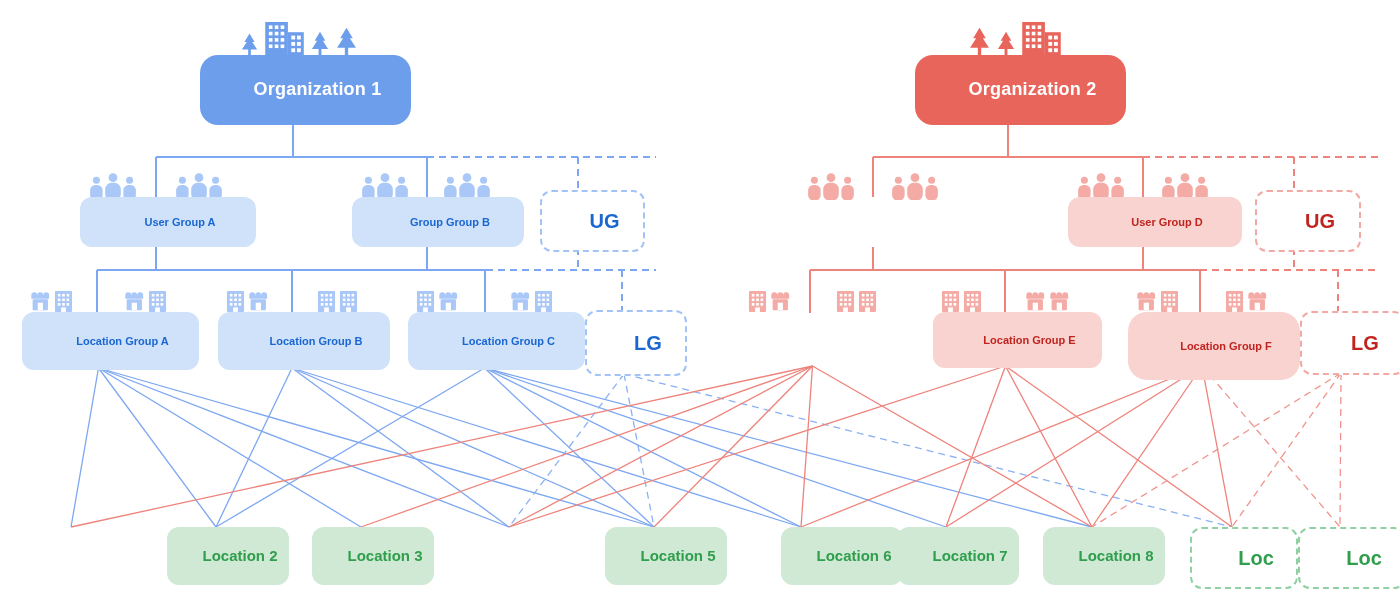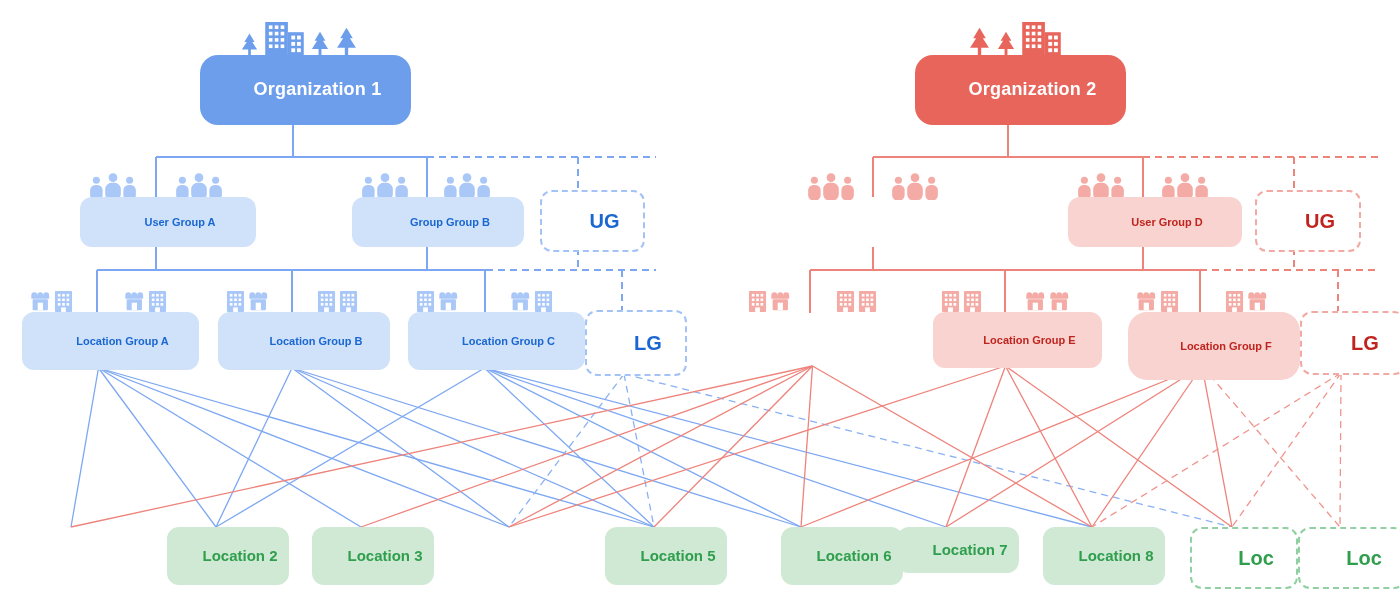--- a/index.html
+++ b/index.html
@@ -360,18 +360,18 @@
   <div class="box grp blue" style="left:408px;top:312px;width:153px;height:58px;">Location Group C</div>
   <div class="box ghost blue" style="left:585px;top:310px;width:74px;height:62px;">LG</div>
   <div class="box grp red" style="left:933px;top:312px;width:145px;height:56px;">Location Group E</div>
   <div class="box grp red" style="left:1128px;top:312px;width:148px;height:68px;border-radius:19px;">Location Group F</div>
   <div class="box ghost red" style="left:1300px;top:311px;width:78px;height:60px;">LG</div>
 
   <div class="box loc" style="left:167px;top:527px;width:98px;height:58px;">Location 2</div>
   <div class="box loc" style="left:312px;top:527px;width:98px;height:58px;">Location 3</div>
   <div class="box loc" style="left:605px;top:527px;width:98px;height:58px;">Location 5</div>
   <div class="box loc" style="left:752px;top:527px;width:98px;height:58px;margin-left:29px;">Location 6</div>
-  <div class="box loc" style="left:897px;top:527px;width:98px;height:46px;">Location 7</div>
+  <div class="box loc" style="left:897px;top:527px;width:98px;height:58px;">Location 7</div>
   <div class="box loc" style="left:1043px;top:527px;width:98px;height:58px;">Location 8</div>
   <div class="box ghost green" style="left:1190px;top:527px;width:80px;height:58px;">Loc</div>
   <div class="box ghost green" style="left:1298px;top:527px;width:80px;height:58px;">Loc</div>
 
 </div>
 
 </body></html>

